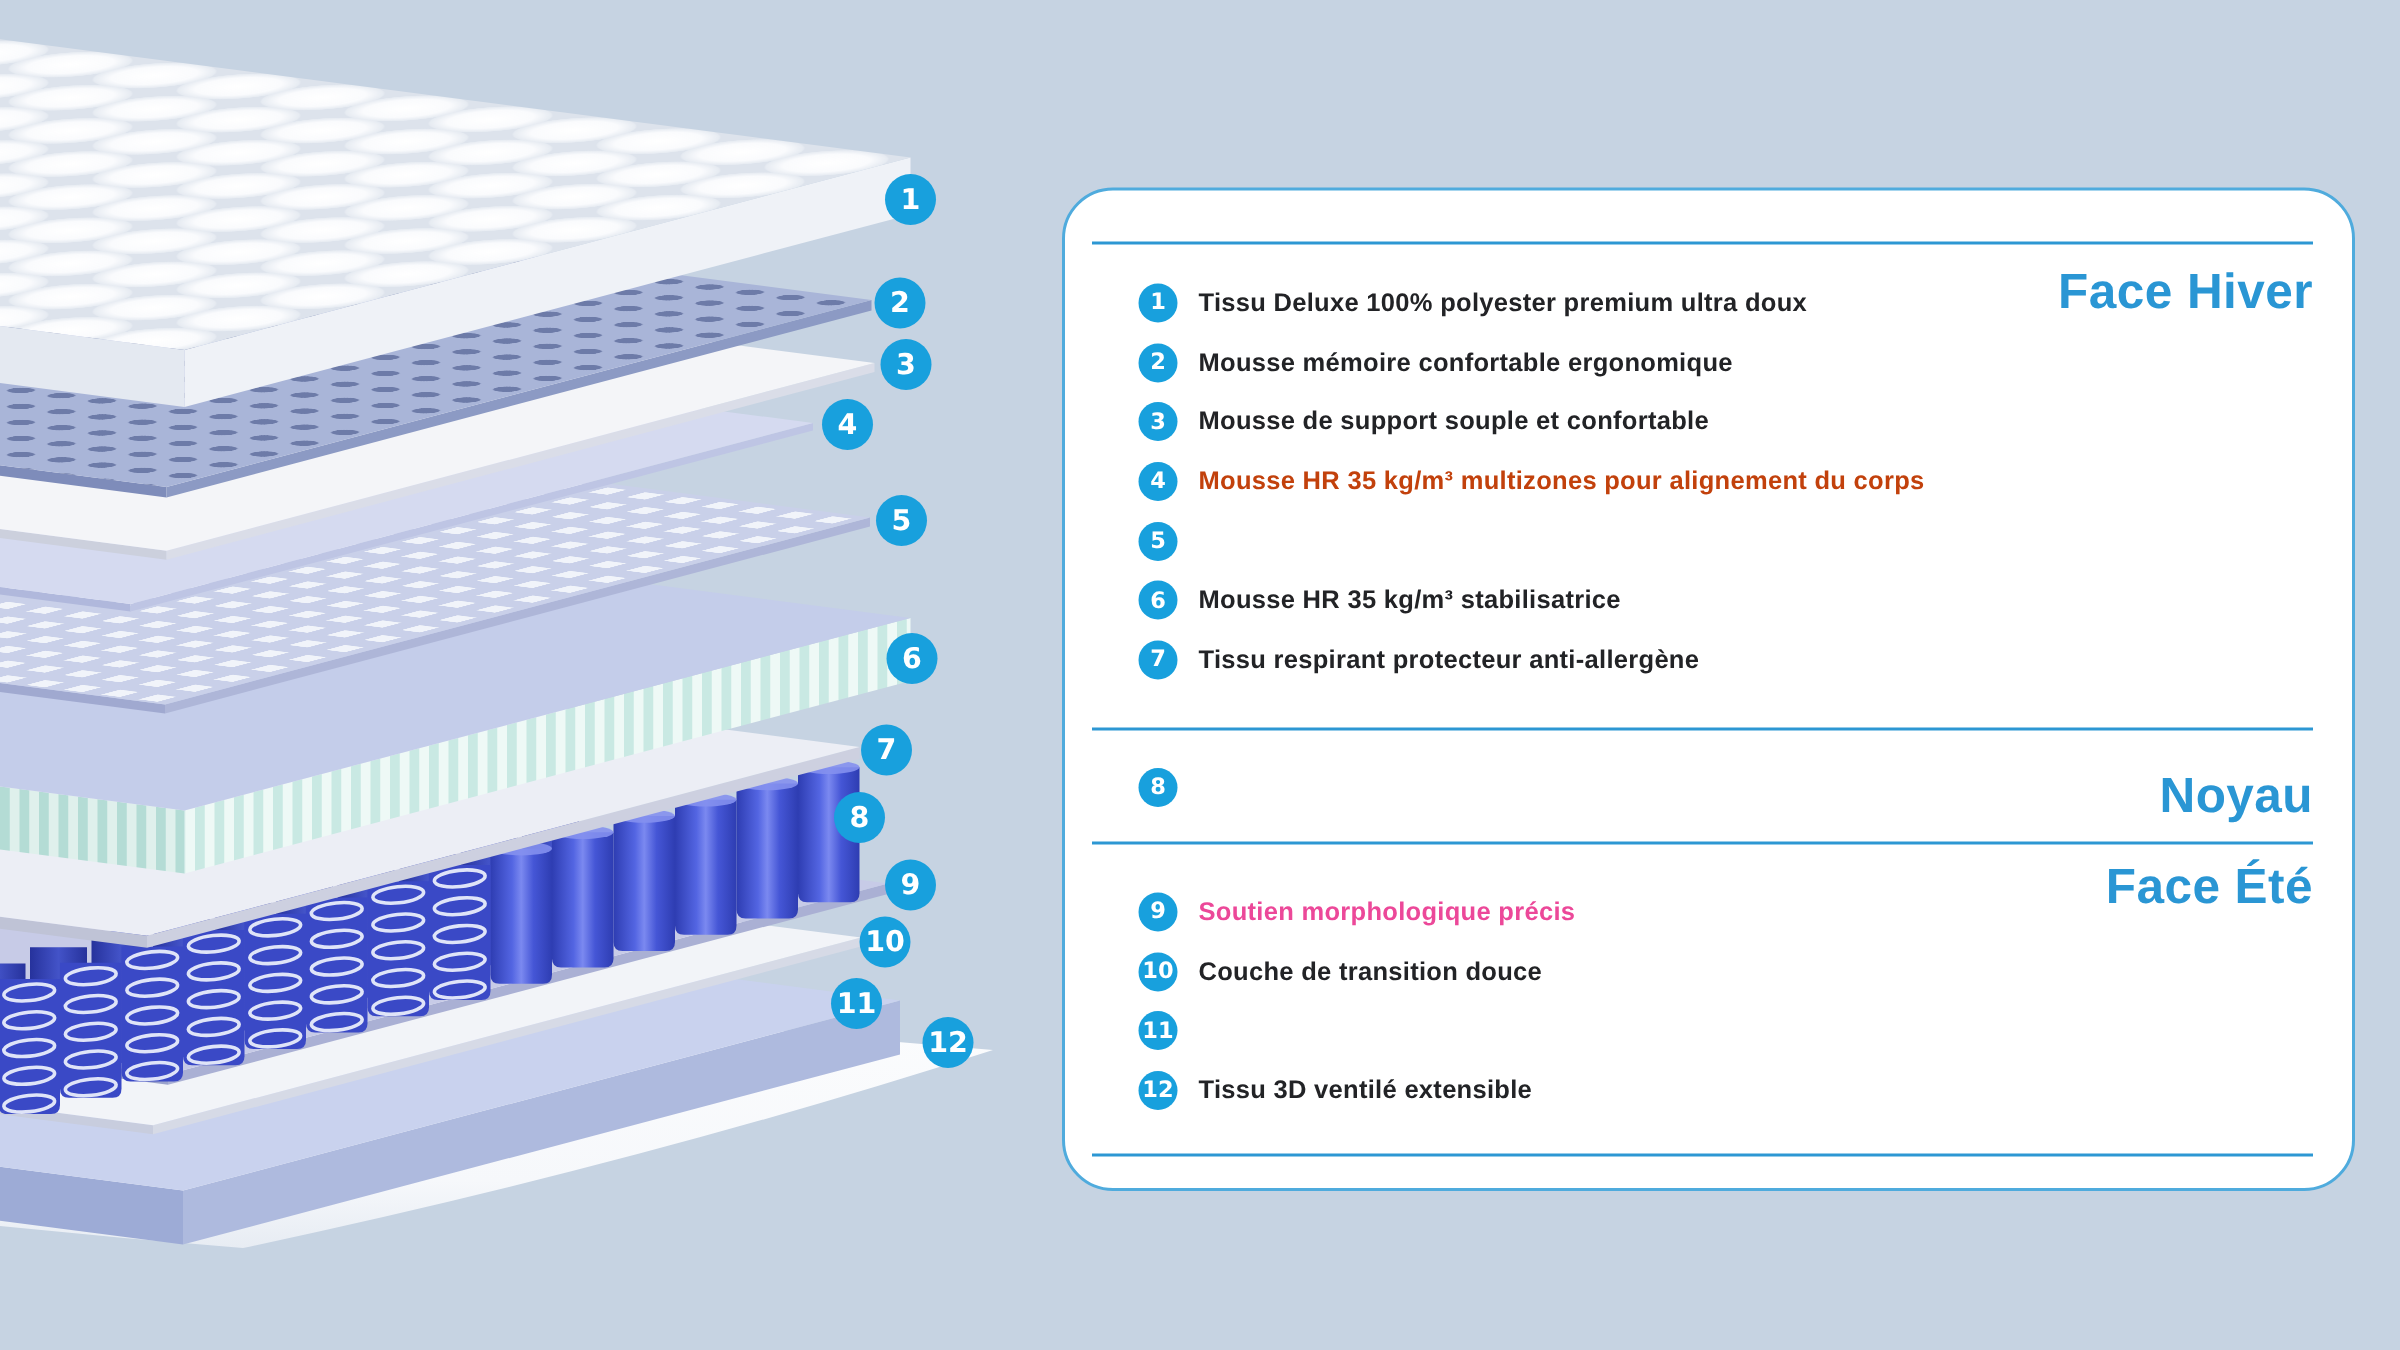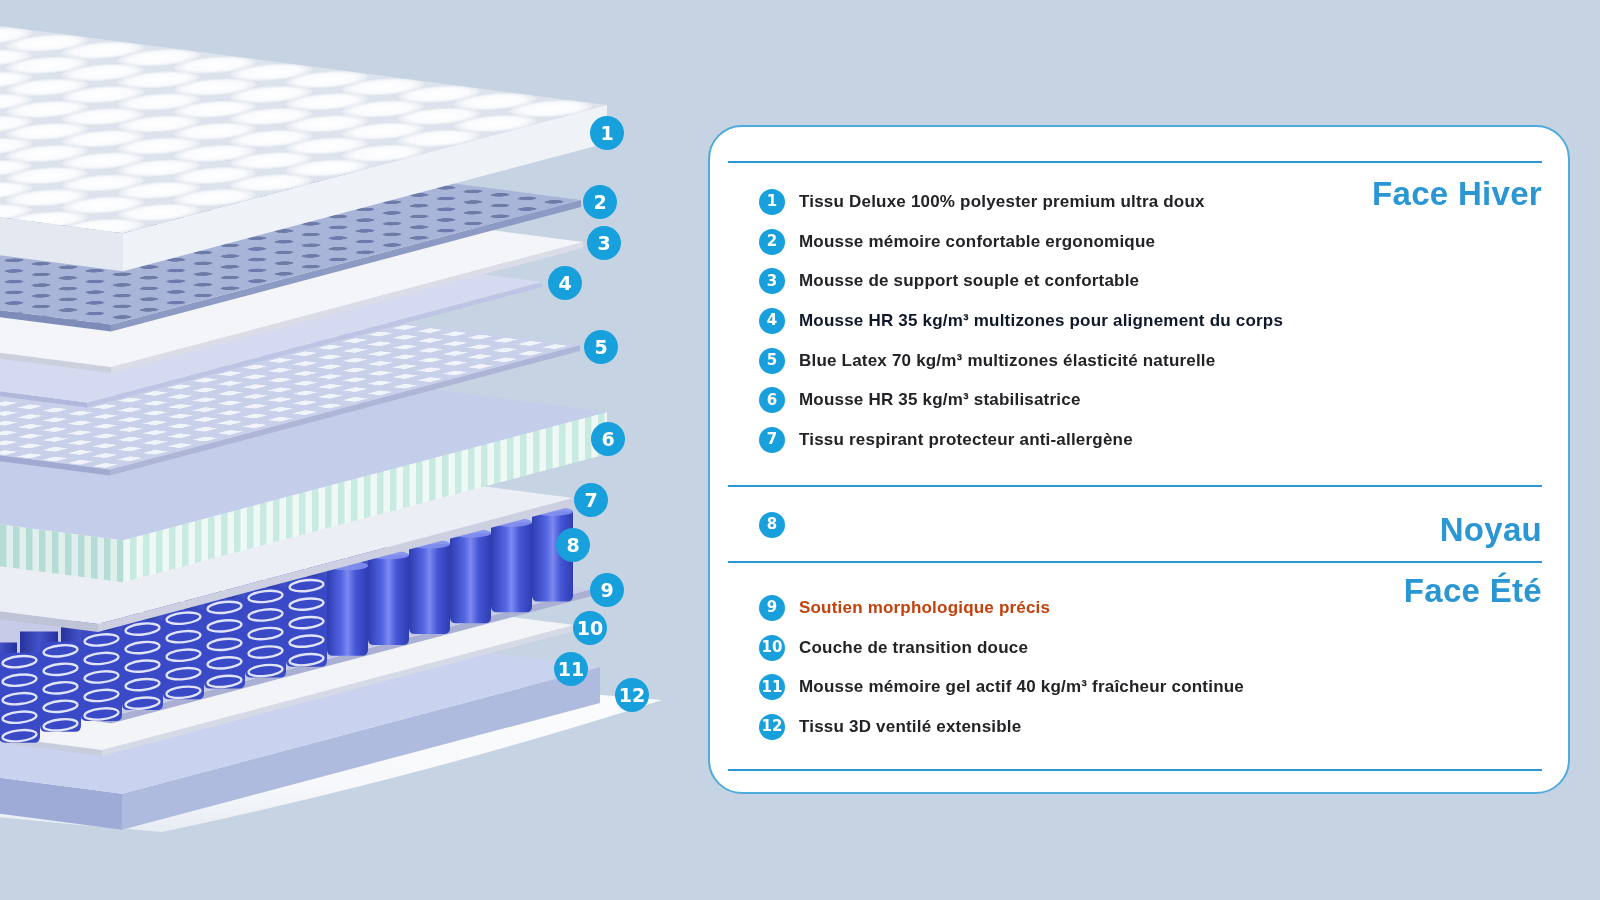--- a/index.html
+++ b/index.html
@@ -234,54 +234,52 @@
         <div class="row">
           <span class="pbadge" style="background: rgb(24, 160, 221);">2</span>
           <span class="rtext" style="color: rgb(34, 35, 38);">Mousse mémoire confortable ergonomique</span>
         </div>
         <div class="row">
           <span class="pbadge" style="background: rgb(24, 160, 221);">3</span>
           <span class="rtext" style="color: rgb(34, 35, 38);">Mousse de support souple et confortable</span>
         </div>
         <div class="row">
           <span class="pbadge" style="background: rgb(24, 160, 221);">4</span>
-          <span class="rtext" style="color: #0f172a;">Mousse HR 35 kg/m³ multizones pour alignement du corps</span>
+          <span class="rtext" style="color: #c2410c;">Mousse HR 35 kg/m³ multizones pour alignement du corps</span>
         </div>
         <div class="row">
           <span class="pbadge" style="background: rgb(24, 160, 221);">5</span>
-          <span class="rtext" style="color: rgb(34, 35, 38);">Blue Latex 70 kg/m³ multizones élasticité naturelle</span>
         </div>
         <div class="row">
           <span class="pbadge" style="background: rgb(24, 160, 221);">6</span>
           <span class="rtext" style="color: rgb(34, 35, 38);">Mousse HR 35 kg/m³ stabilisatrice</span>
         </div>
         <div class="row">
           <span class="pbadge" style="background: rgb(24, 160, 221);">7</span>
           <span class="rtext" style="color: rgb(34, 35, 38);">Tissu respirant protecteur anti-allergène</span>
         </div>
       </div>
       <div class="sec-title" style="top: 384px; color: rgb(42, 150, 212);">Noyau</div>
       <div class="rows" style="top: 378px;">
         <div class="row">
           <span class="pbadge" style="background: rgb(24, 160, 221);">8</span>
         </div>
       </div>
       <div class="sec-title" style="top: 445px; color: rgb(42, 150, 212);">Face Été</div>
       <div class="rows" style="top: 461px;">
         <div class="row">
           <span class="pbadge" style="background: rgb(24, 160, 221);">9</span>
-          <span class="rtext" style="color: #c2410c;">Soutien morphologique précis</span>
+          <span class="rtext" style="color: #ec4899;">Soutien morphologique précis</span>
         </div>
         <div class="row">
           <span class="pbadge" style="background: rgb(24, 160, 221);">10</span>
           <span class="rtext" style="color: rgb(34, 35, 38);">Couche de transition douce</span>
         </div>
         <div class="row">
           <span class="pbadge" style="background: rgb(24, 160, 221);">11</span>
-          <span class="rtext" style="color: rgb(34, 35, 38);">Mousse mémoire gel actif 40 kg/m³ fraîcheur continue</span>
         </div>
         <div class="row">
           <span class="pbadge" style="background: rgb(24, 160, 221);">12</span>
           <span class="rtext" style="color: rgb(34, 35, 38); text-align: center;">Tissu 3D ventilé extensible</span>
         </div>
       </div>
     </section>
 </div>
 
 </body></html>

